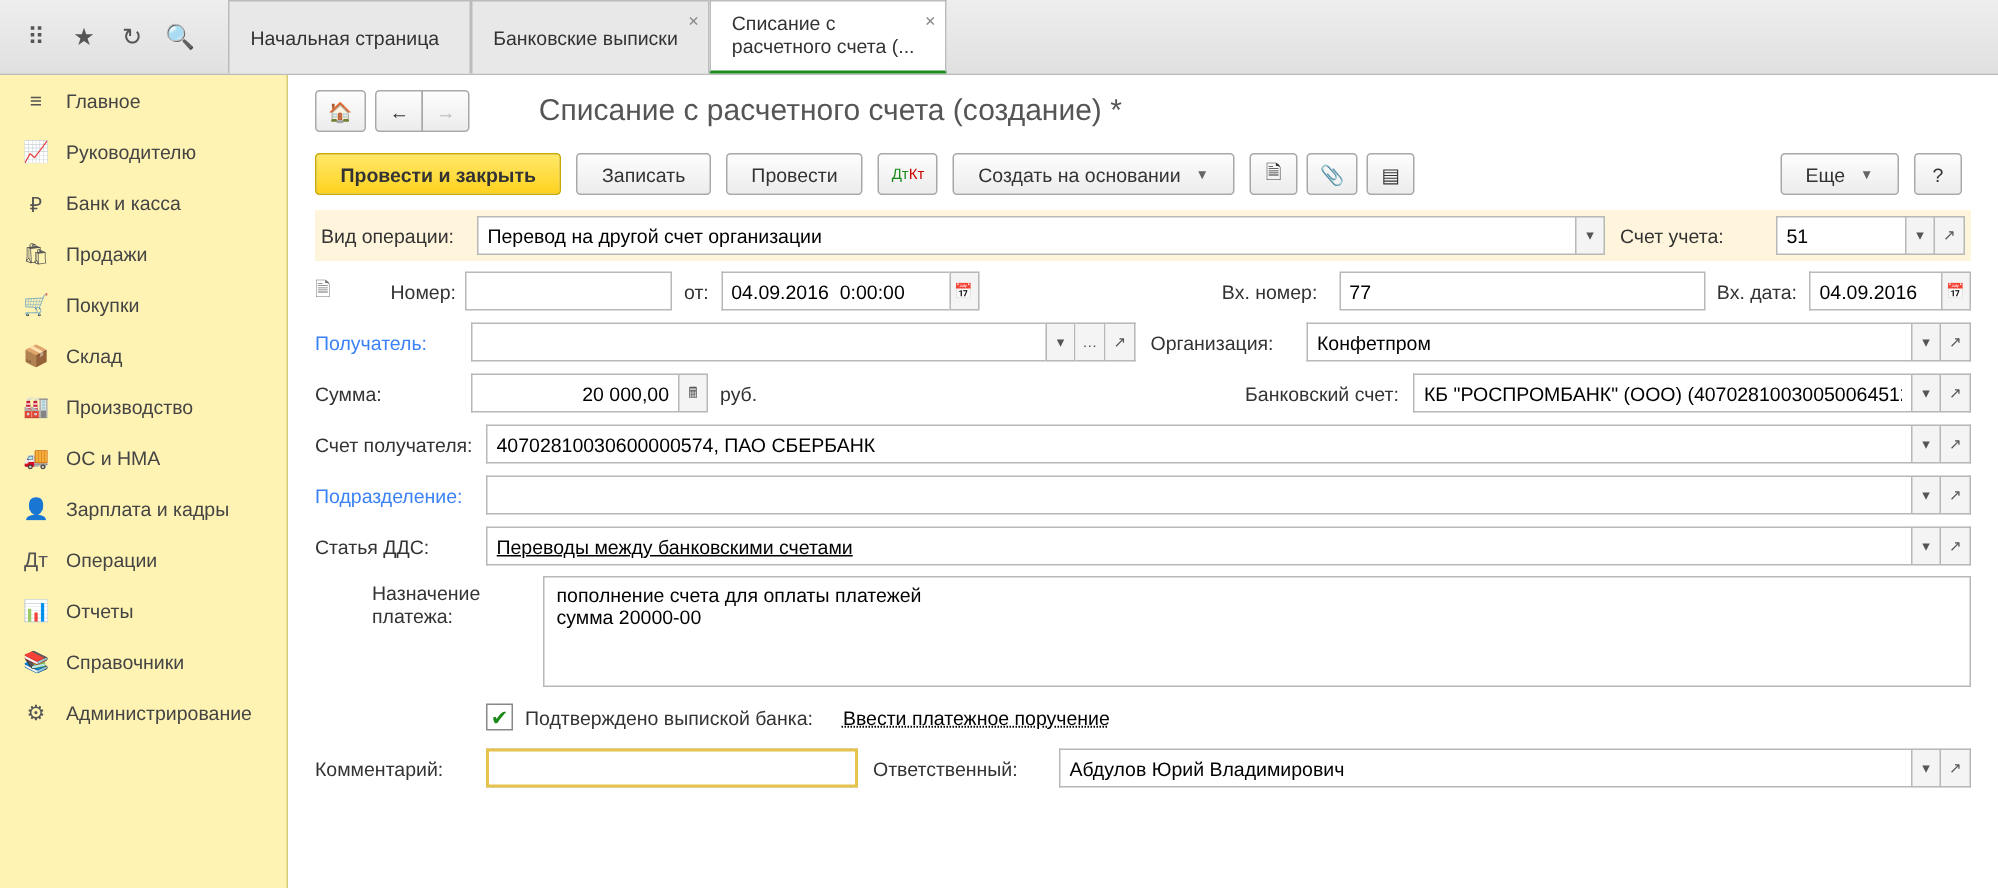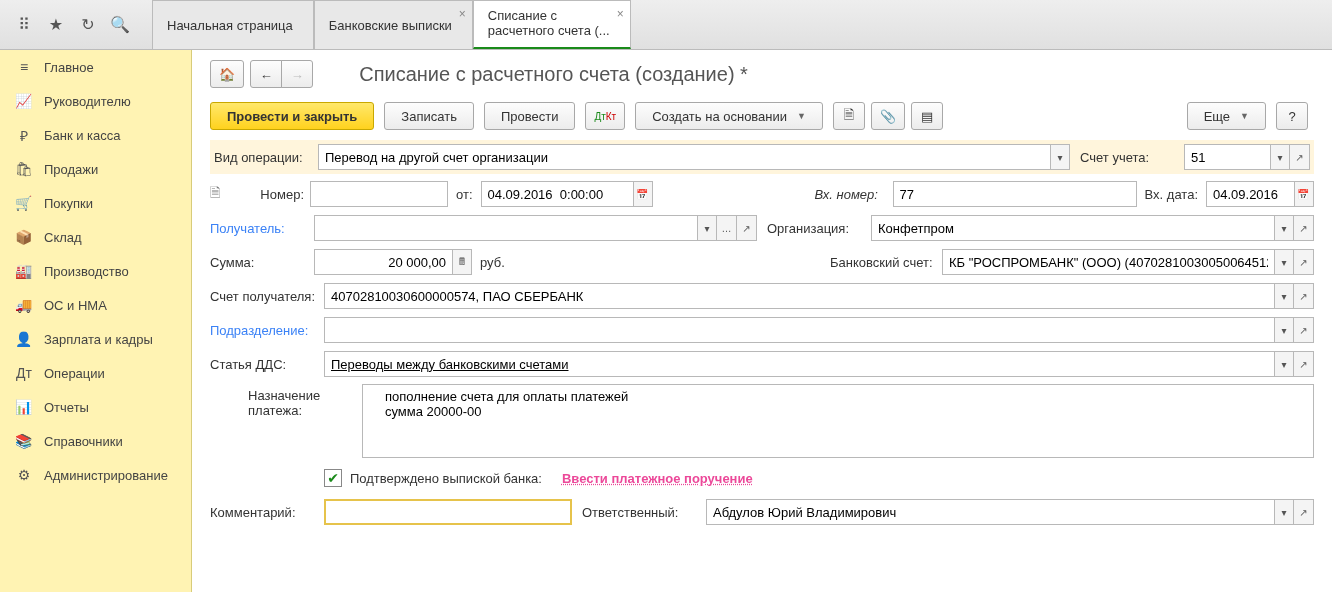--- a/index.html
+++ b/index.html
@@ -32,23 +32,23 @@
 .form-area { }
 .form-row { display: flex; align-items: center; margin-bottom: 6px; min-height: 28px; }
 .lbl { width: 104px; color: #333; padding-right: 4px; }
 .lbl.muted { color: #3b82f6; }
 .inp { height: 26px; border: 1px solid #b8b8b8; padding: 0 6px; background: #fff; }
 .inp-combo { display: flex; }
 .inp-combo .inp { border-right: none; }
 .inp-combo .mini { width: 20px; height: 26px; border: 1px solid #b8b8b8; background: #f4f4f4; display: flex; align-items: center; justify-content: center; font-size: 10px; color: #555; cursor: pointer; }
 .inp-combo .mini + .mini { border-left: none; }
 .highlight-row { background: #fff5dc; padding: 4px 4px; }
-.ta { border: 1px solid #b8b8b8; padding: 4px 22px; font-size: 13px; resize: none; }
+.ta { border: 1px solid #b8b8b8; padding: 4px 8px; font-size: 13px; resize: none; }
 .check { width: 18px; height: 18px; border: 1px solid #888; background: #fff; display: inline-flex; align-items: center; justify-content: center; color: #1a8a1a; font-size: 14px; margin-right: 8px; cursor: pointer; }
-.link { color: #ec4899; text-decoration: underline dotted; cursor: pointer; font-weight: bold; }
+.link { color: #000000; text-decoration: underline dotted; cursor: pointer; }
 .focus-field { outline: 2px solid #e6c34b; outline-offset: -2px; }
 .col2 { margin-left: 10px; }
 .q { width: 26px; padding: 0; }
 </style>
 </head>
 <body>
 
 <div class="topbar">
   <div class="topbar-icons">
     <span>⠿</span>
@@ -173,21 +173,21 @@
       <div class="form-row">
         <span style="width:18px; color:#777;">🗎</span>
         <span class="lbl" style="width:82px; text-align:right; padding-right:6px;">Номер:</span>
         <input class="inp" style="width: 138px;" value="">
         <span style="padding:0 8px;">от:</span>
         <div class="inp-combo">
           <input class="inp" style="width: 152px;" value="04.09.2016  0:00:00">
           <div class="mini">📅</div>
         </div>
         <div style="flex:1;"></div>
-        <span class="lbl" style="width:78px;font-style:italic;">Вх. номер:</span>
+        <span class="lbl" style="width:78px;">Вх. номер:</span>
         <input class="inp" style="width: 244px;" value="77">
         <span style="padding:0 8px;">Вх. дата:</span>
         <div class="inp-combo">
           <input class="inp" style="width: 88px;" value="04.09.2016">
           <div class="mini">📅</div>
         </div>
       </div>
 
       <div class="form-row">
         <span class="lbl muted">Получатель:</span>

